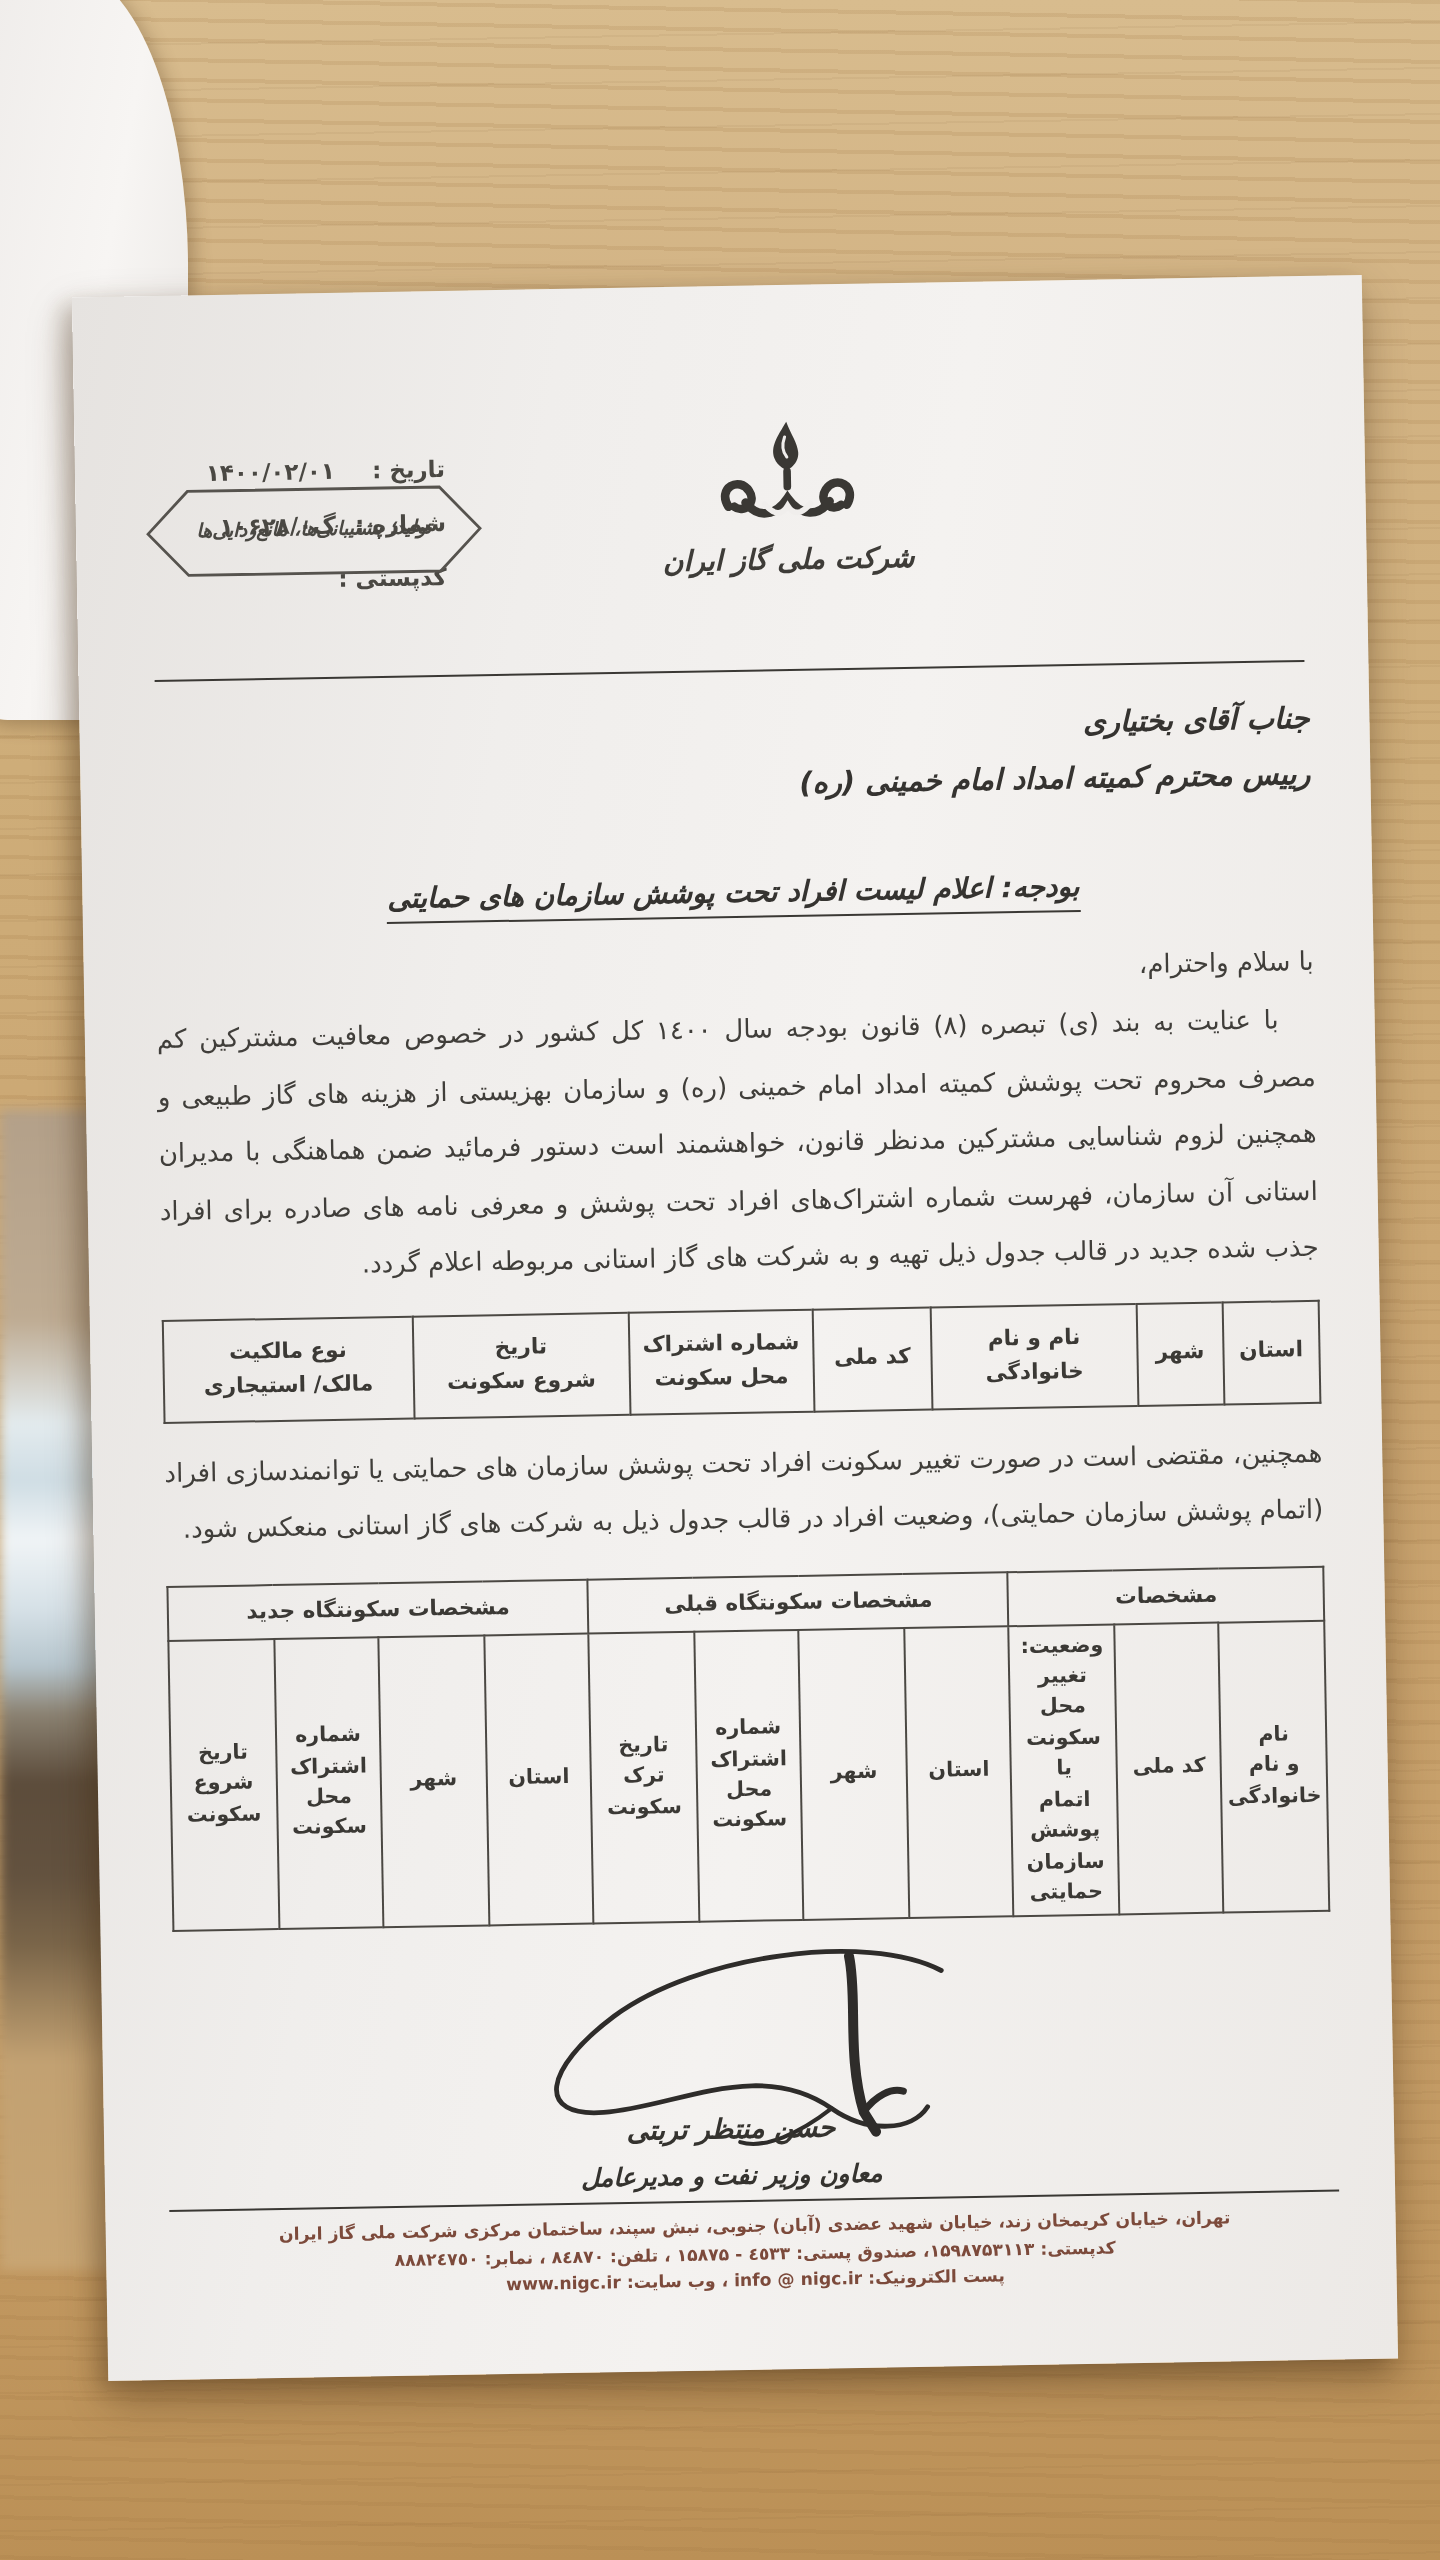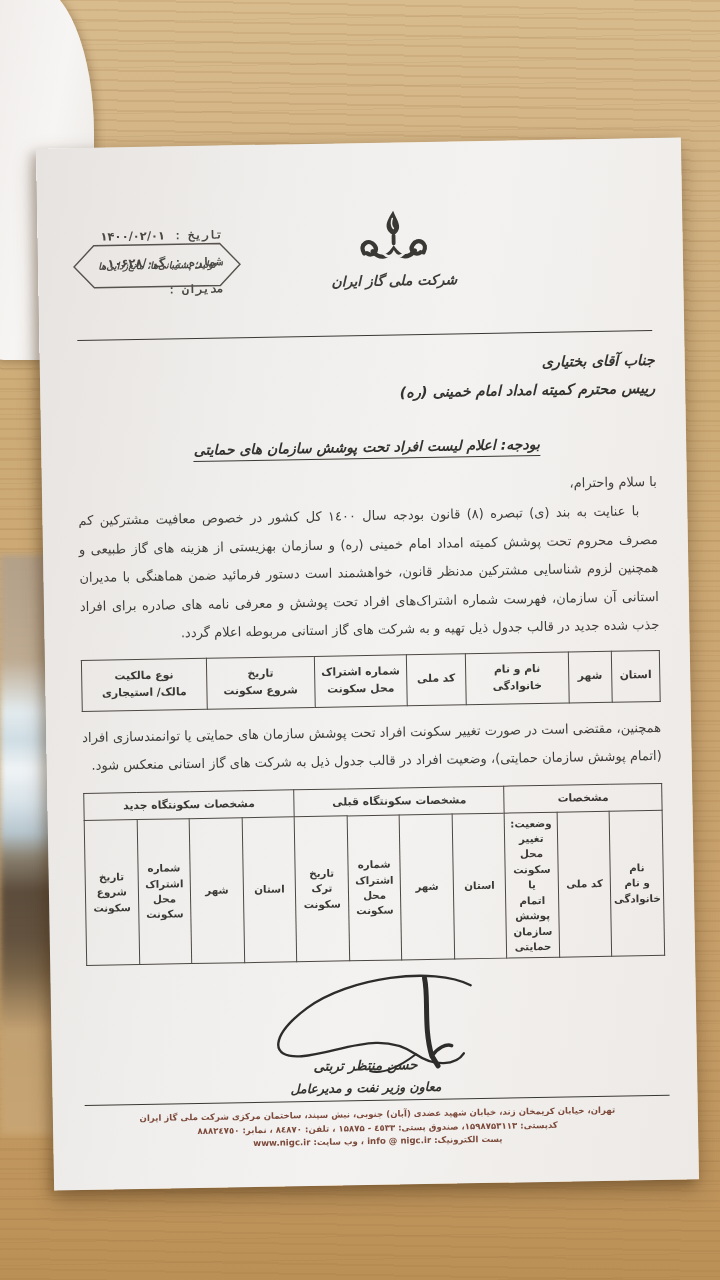--- a/index.html
+++ b/index.html
@@ -48,21 +48,21 @@
   .lh-logo svg{display:block;margin:0 auto;}
   .logo-name{font-size:14px;font-weight:bold;font-style:italic;margin-top:2px;letter-spacing:0;}
   .lh-slogan{position:absolute;left:-6px;top:94px;width:178px;height:50px;}
   .lh-slogan svg{position:absolute;inset:0;}
   .slogan-text{
     position:absolute;inset:0;display:flex;align-items:center;justify-content:center;
     font-size:9.5px;font-weight:bold;font-style:italic;color:#4a4843;padding:0 16px;text-align:center;line-height:1.2;
   }
   .lh-meta{position:absolute;right:430px;top:82px;width:190px;font-size:11.5px;font-weight:bold;color:#4a4843;}
   .meta-row{display:flex;gap:9px;margin-bottom:13px;}
-  .meta-label{min-width:46px;font-family:Liberation Mono, monospace;}
+  .meta-label{min-width:46px;}
   .rule{border:none;border-top:1.7px solid #3a3834;margin:0 2px;}
   
   .recipient{margin-top:15px;font-weight:bold;font-style:italic;font-size:14.5px;line-height:28px;color:#353330;}
   .subject{margin-top:32px;text-align:center;font-size:14px;font-weight:bold;font-style:italic;color:#353330;}
   .subject .u{border-bottom:1.6px solid #3a3834;padding-bottom:3px;}
   .greeting{margin-top:24px;font-size:13px;color:#403e3a;}
   
   .para{font-size:13px;line-height:28.5px;text-align:justify;color:#403e3a;}
   .para1{margin-top:8px;text-indent:18px;}
   .para2{margin-top:12px;}
@@ -112,21 +112,21 @@
     <div class="lh-meta">
       <div class="meta-row">
         <span class="meta-label">تاریخ :</span>
         <span>۱۴۰۰/۰۲/۰۱</span>
       </div>
       <div class="meta-row">
         <span class="meta-label">شماره :</span>
         <span>گ۱۰۶۲۸/۰</span>
       </div>
       <div class="meta-row">
-        <span class="meta-label">مدیران :</span>
+        <span class="meta-label">کدپستی :</span>
         <span></span>
       </div>
     </div>
 
     <div class="lh-logo">
       <span>
         <svg width="86" height="62" viewBox="0 0 90 64">
           <g fill="none" stroke="#3a3834" stroke-linecap="round">
             <path d="M45,2 C40,10 36.5,15 38.5,21 C40,25.5 45,27.5 45,27.5 C45,27.5 51.5,24.5 51,18 C50.6,13 47.5,9 45,2 Z" fill="#3a3834" stroke="none"></path>
             <path d="M44,10 C42.5,14 43,18 45,20.5" stroke="#f0eeec" stroke-width="1.6"></path>

